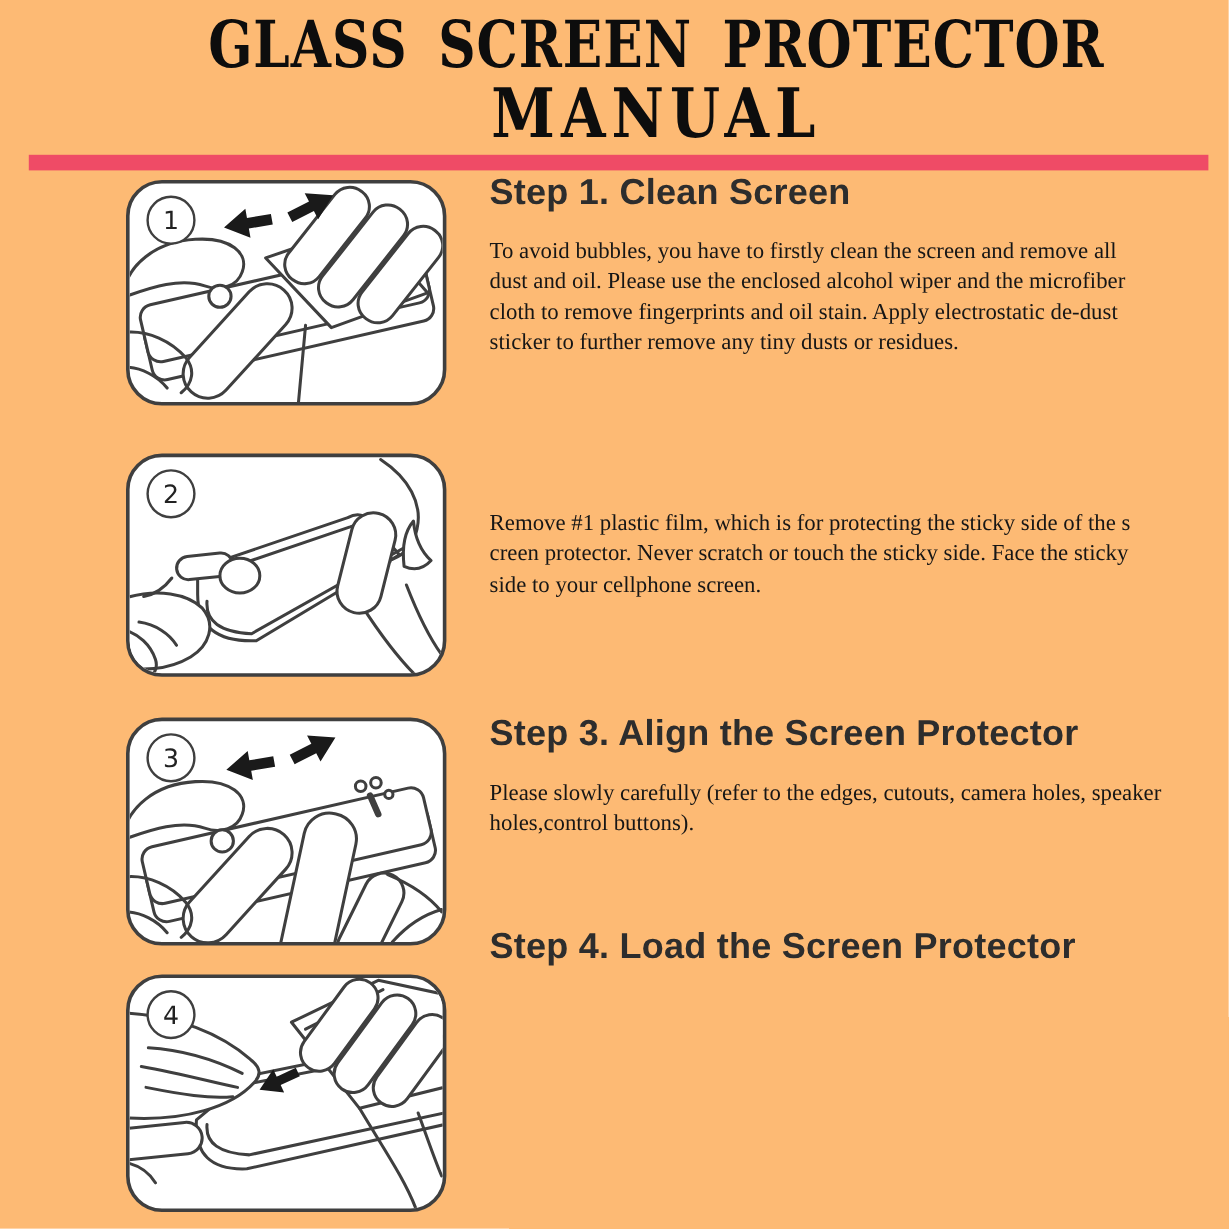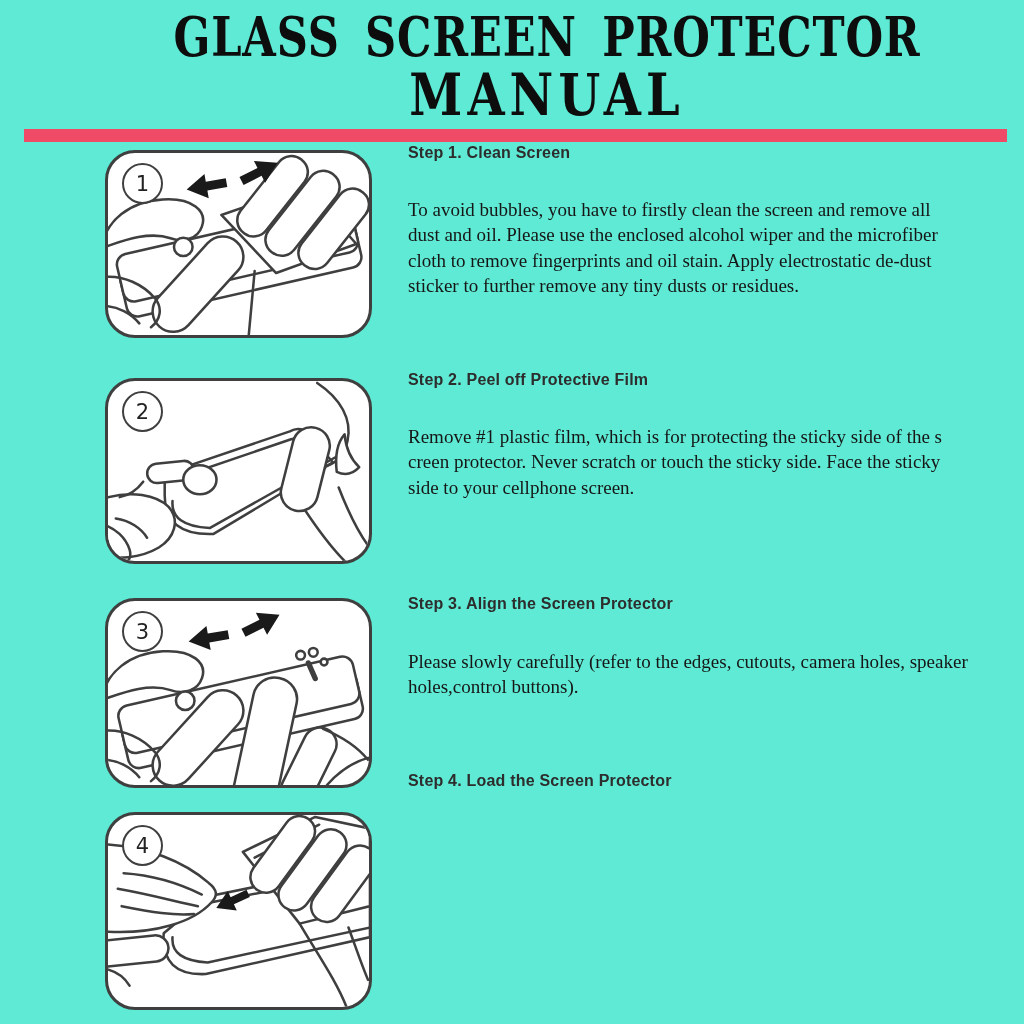--- a/index.html
+++ b/index.html
@@ -1,16 +1,16 @@
 <!DOCTYPE html>
 <html><head>
 <meta charset="utf-8">
 <style>
   html,body{margin:0;padding:0;background:#fff;}
-  #page{position:relative;width:1024px;height:1024px;background:#5eead4;overflow:hidden;
+  #page{position:relative;width:1024px;height:1024px;background:#fdba74;overflow:hidden;
         font-family:"Liberation Sans",sans-serif;}
   
   .titles{position:absolute;top:8px;left:70px;right:0;text-align:center;color:#0d0d0d;}
   .title1{font-family:"DejaVu Serif",serif;font-weight:bold;font-size:54px;line-height:1.08;
           transform:scaleX(.80);letter-spacing:1px;word-spacing:12px;white-space:nowrap;}
   .title2{font-family:"DejaVu Serif",serif;font-weight:bold;font-size:57px;line-height:1.0;
           transform:scaleX(.84);letter-spacing:6px;white-space:nowrap;}
   .accent-bar{position:absolute;left:24px;top:129px;width:983px;height:13px;background:#ef4b66;}
   
   .illus{position:absolute;left:105px;width:267px;border:3px solid #3f3f3f;border-radius:30px;
@@ -18,21 +18,21 @@
   .illus svg{position:absolute;left:0;top:0;width:100%;height:100%;}
   .badge{position:absolute;left:14px;top:10px;width:37px;height:37px;border:2.6px solid #3f3f3f;
          border-radius:50%;background:#fff;display:flex;align-items:center;justify-content:center;
          font-family:"DejaVu Sans",sans-serif;font-size:21px;color:#222;z-index:2;}
   #box1{top:150px;height:188px}
   #box2{top:378px;height:186px}
   #box3{top:598px;height:190px}
   #box4{top:812px;height:198px}
   
   .step-heading{position:absolute;left:408px;margin:0;font-family:"Liberation Sans",sans-serif;
-                font-weight:bold;font-size:16px;color:#2d2d2d;letter-spacing:.2px;}
+                font-weight:bold;font-size:30px;color:#2d2d2d;letter-spacing:.2px;}
   .step-body{position:absolute;left:408px;width:610px;margin:0;font-family:"Liberation Serif",serif;
              font-size:19px;line-height:1.34;color:#161616;white-space:pre-line;}
   #h1{top:144px} #p1{top:197px}
   #h2{top:371px} #p2{top:424px}
   #h3{top:595px} #p3{top:649px}
   #h4{top:772px} #p4{top:854px;padding-left:7px}
   
   .ln{fill:none;stroke:#3f3f3f;stroke-width:2.6;stroke-linecap:round;stroke-linejoin:round}
   .wh{fill:#ffffff;stroke:#3f3f3f;stroke-width:2.6;stroke-linecap:round;stroke-linejoin:round}
   .blk{fill:#1a1a1a;stroke:none}
@@ -104,21 +104,20 @@
         <rect class="wh" x="182" y="48" width="38" height="88" rx="19"></rect>
       </g>
       <rect class="wh" x="40" y="84" width="48" height="20" rx="10" transform="rotate(-6,64,94)"></rect>
       <ellipse class="wh" cx="94" cy="102" rx="17" ry="15"></ellipse>
       <path class="wh" d="M-6,122 C24,112 50,118 62,130 C74,144 68,162 52,172 C32,184 8,184 -6,180 Z"></path>
       <path class="ln" d="M8,142 C22,144 34,152 40,162"></path>
       <path class="ln" d="M36,104 C30,112 22,118 12,120"></path>
       <path class="ln" d="M-6,148 C8,152 18,162 22,174 C24,180 22,186 18,188"></path>
     </svg>
   </div>
-  <h2 class="step-heading" id="h2">Step 2. Peel off Protective Film</h2>
   <p class="step-body" id="p2">Remove #1 plastic film, which is for protecting the sticky side of the s
 creen protector. Never scratch or touch the sticky side. Face the sticky
 side to your cellphone screen.</p>
 
   <div class="illus" id="box3">
     <div class="badge">
         <span>3</span>
       </div>
     <svg viewBox="0 0 267 190" preserveAspectRatio="none">
       <path class="wh" d="M-6,100 C-2,74 22,54 56,52 C86,50 102,64 96,80 C92,92 78,97 64,92 C40,84 12,96 -6,102 Z"></path>

